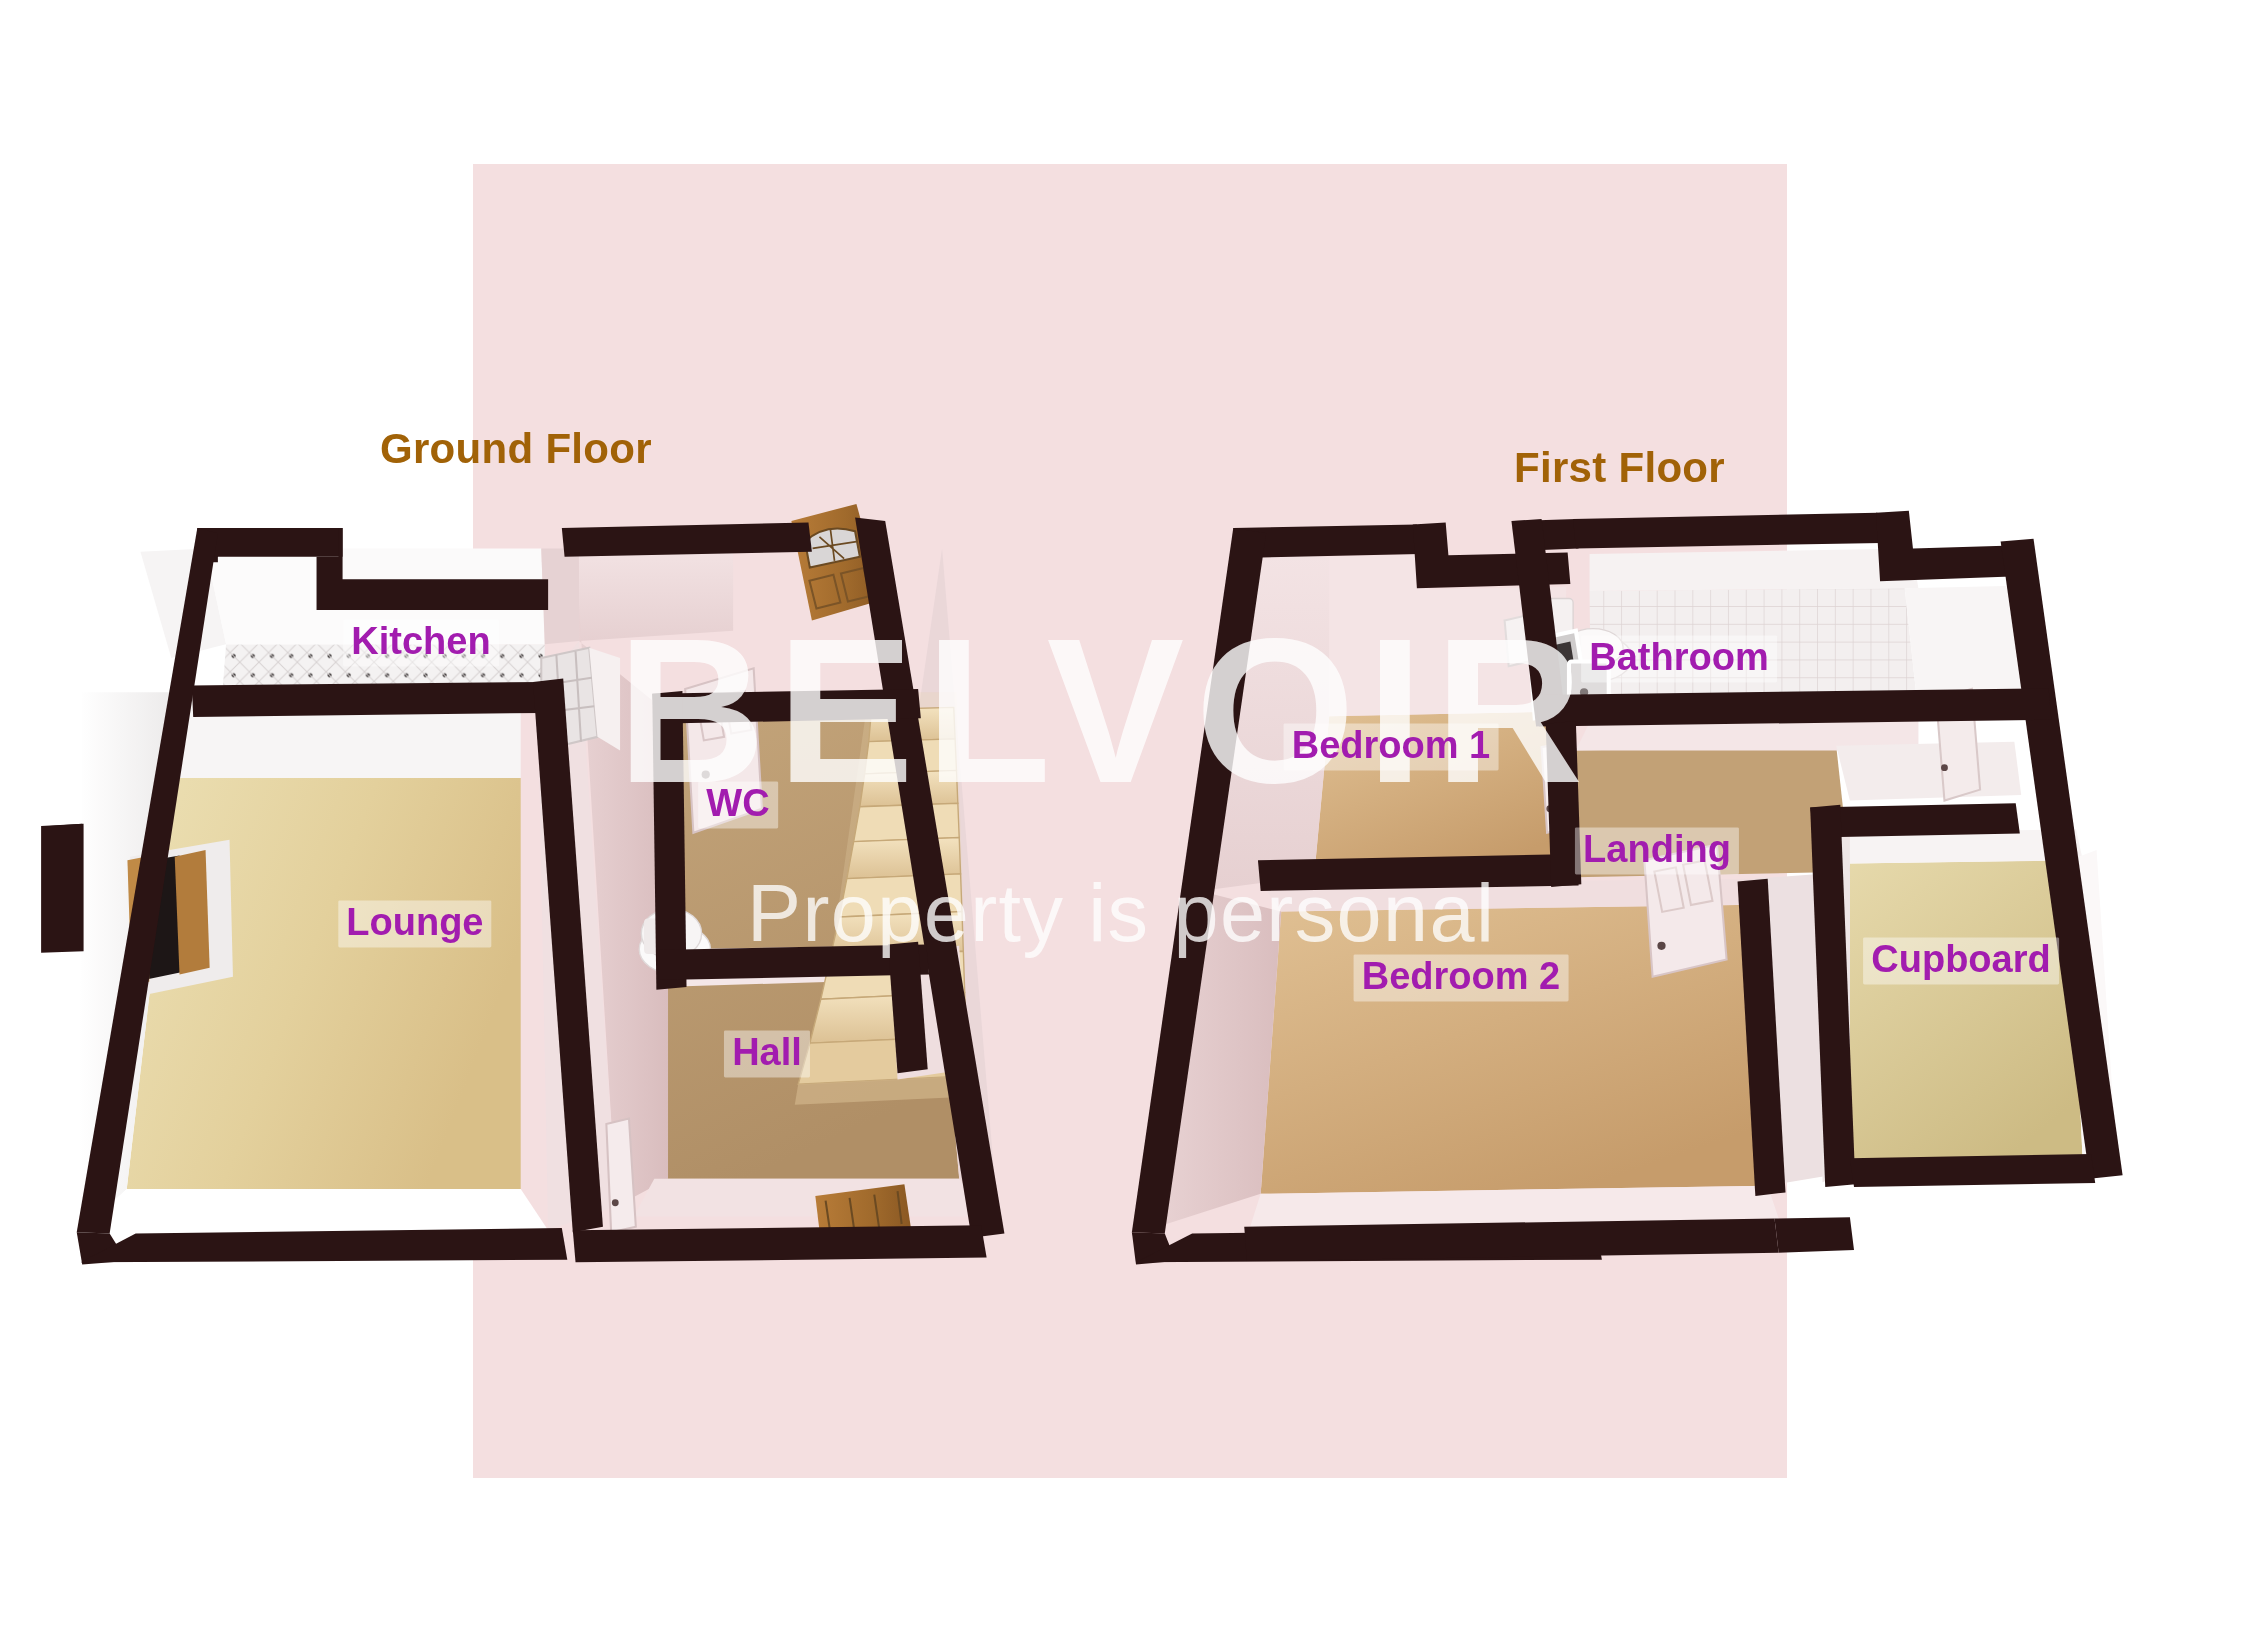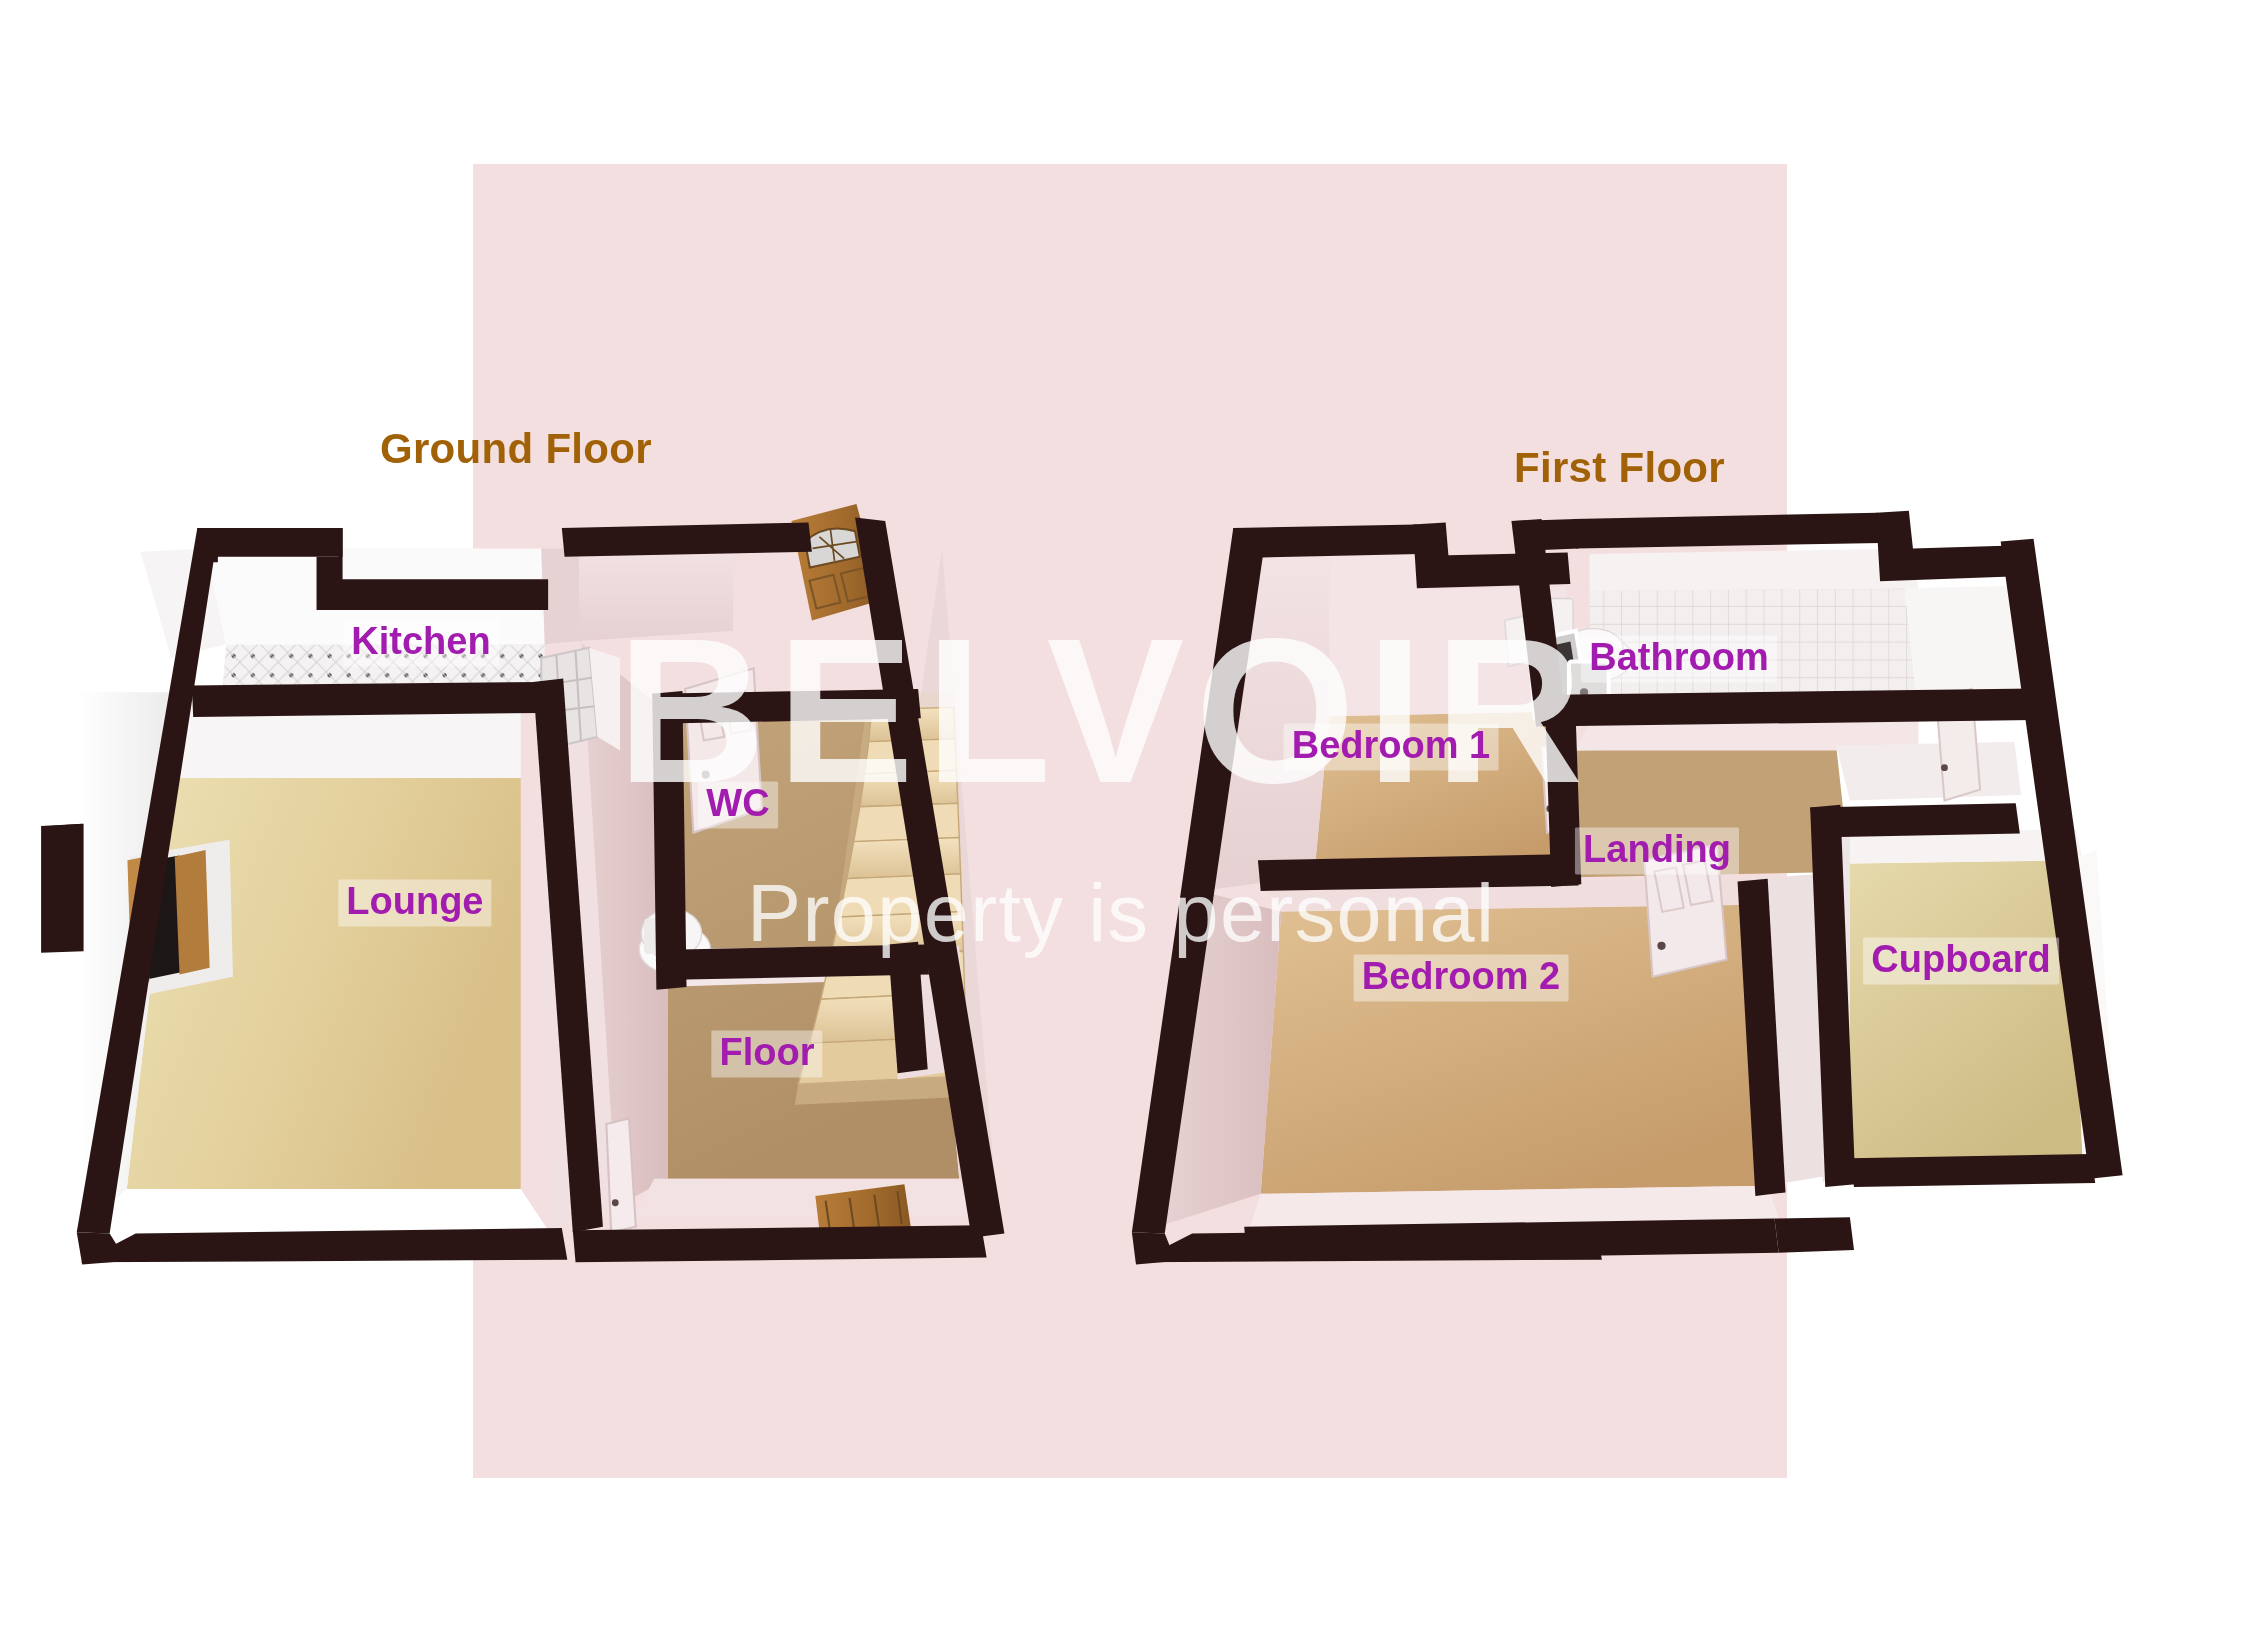--- a/index.html
+++ b/index.html
@@ -388,23 +388,23 @@
     </g>
   </svg>
 
   <div class="wm-text" id="wm-tagline">Property is personal</div>
   <div class="wm-text" id="wm-brand">BELVOIR</div>
 
   <div class="floor-title" id="title-ground">Ground Floor</div>
   <div class="floor-title" id="title-first">First Floor</div>
 
   <div class="room-label" style="left: 421px; top: 643px;">Kitchen</div>
-  <div class="room-label" style="left: 415px; top: 903px; padding-left: 8px;">Lounge</div>
+  <div class="room-label" style="left: 415px; top: 924px; padding-left: 8px;">Lounge</div>
   <div class="room-label" style="left: 738px; top: 805px;">WC</div>
-  <div class="room-label" style="left: 767px; top: 1054px;">Floor</div>
+  <div class="room-label" style="left: 767px; top: 1054px;">Hall</div>
 
   <div class="room-label" style="left: 1391px; top: 747px;">Bedroom 1</div>
   <div class="room-label" style="left: 1679px; top: 659px;">Bathroom</div>
   <div class="room-label" style="left: 1657px; top: 809px; margin-top: 42px;">Landing</div>
   <div class="room-label" style="left: 1461px; top: 978px;">Bedroom 2</div>
   <div class="room-label" style="left: 1961px; top: 961px;">Cupboard</div>
 
 </div>
 
 

